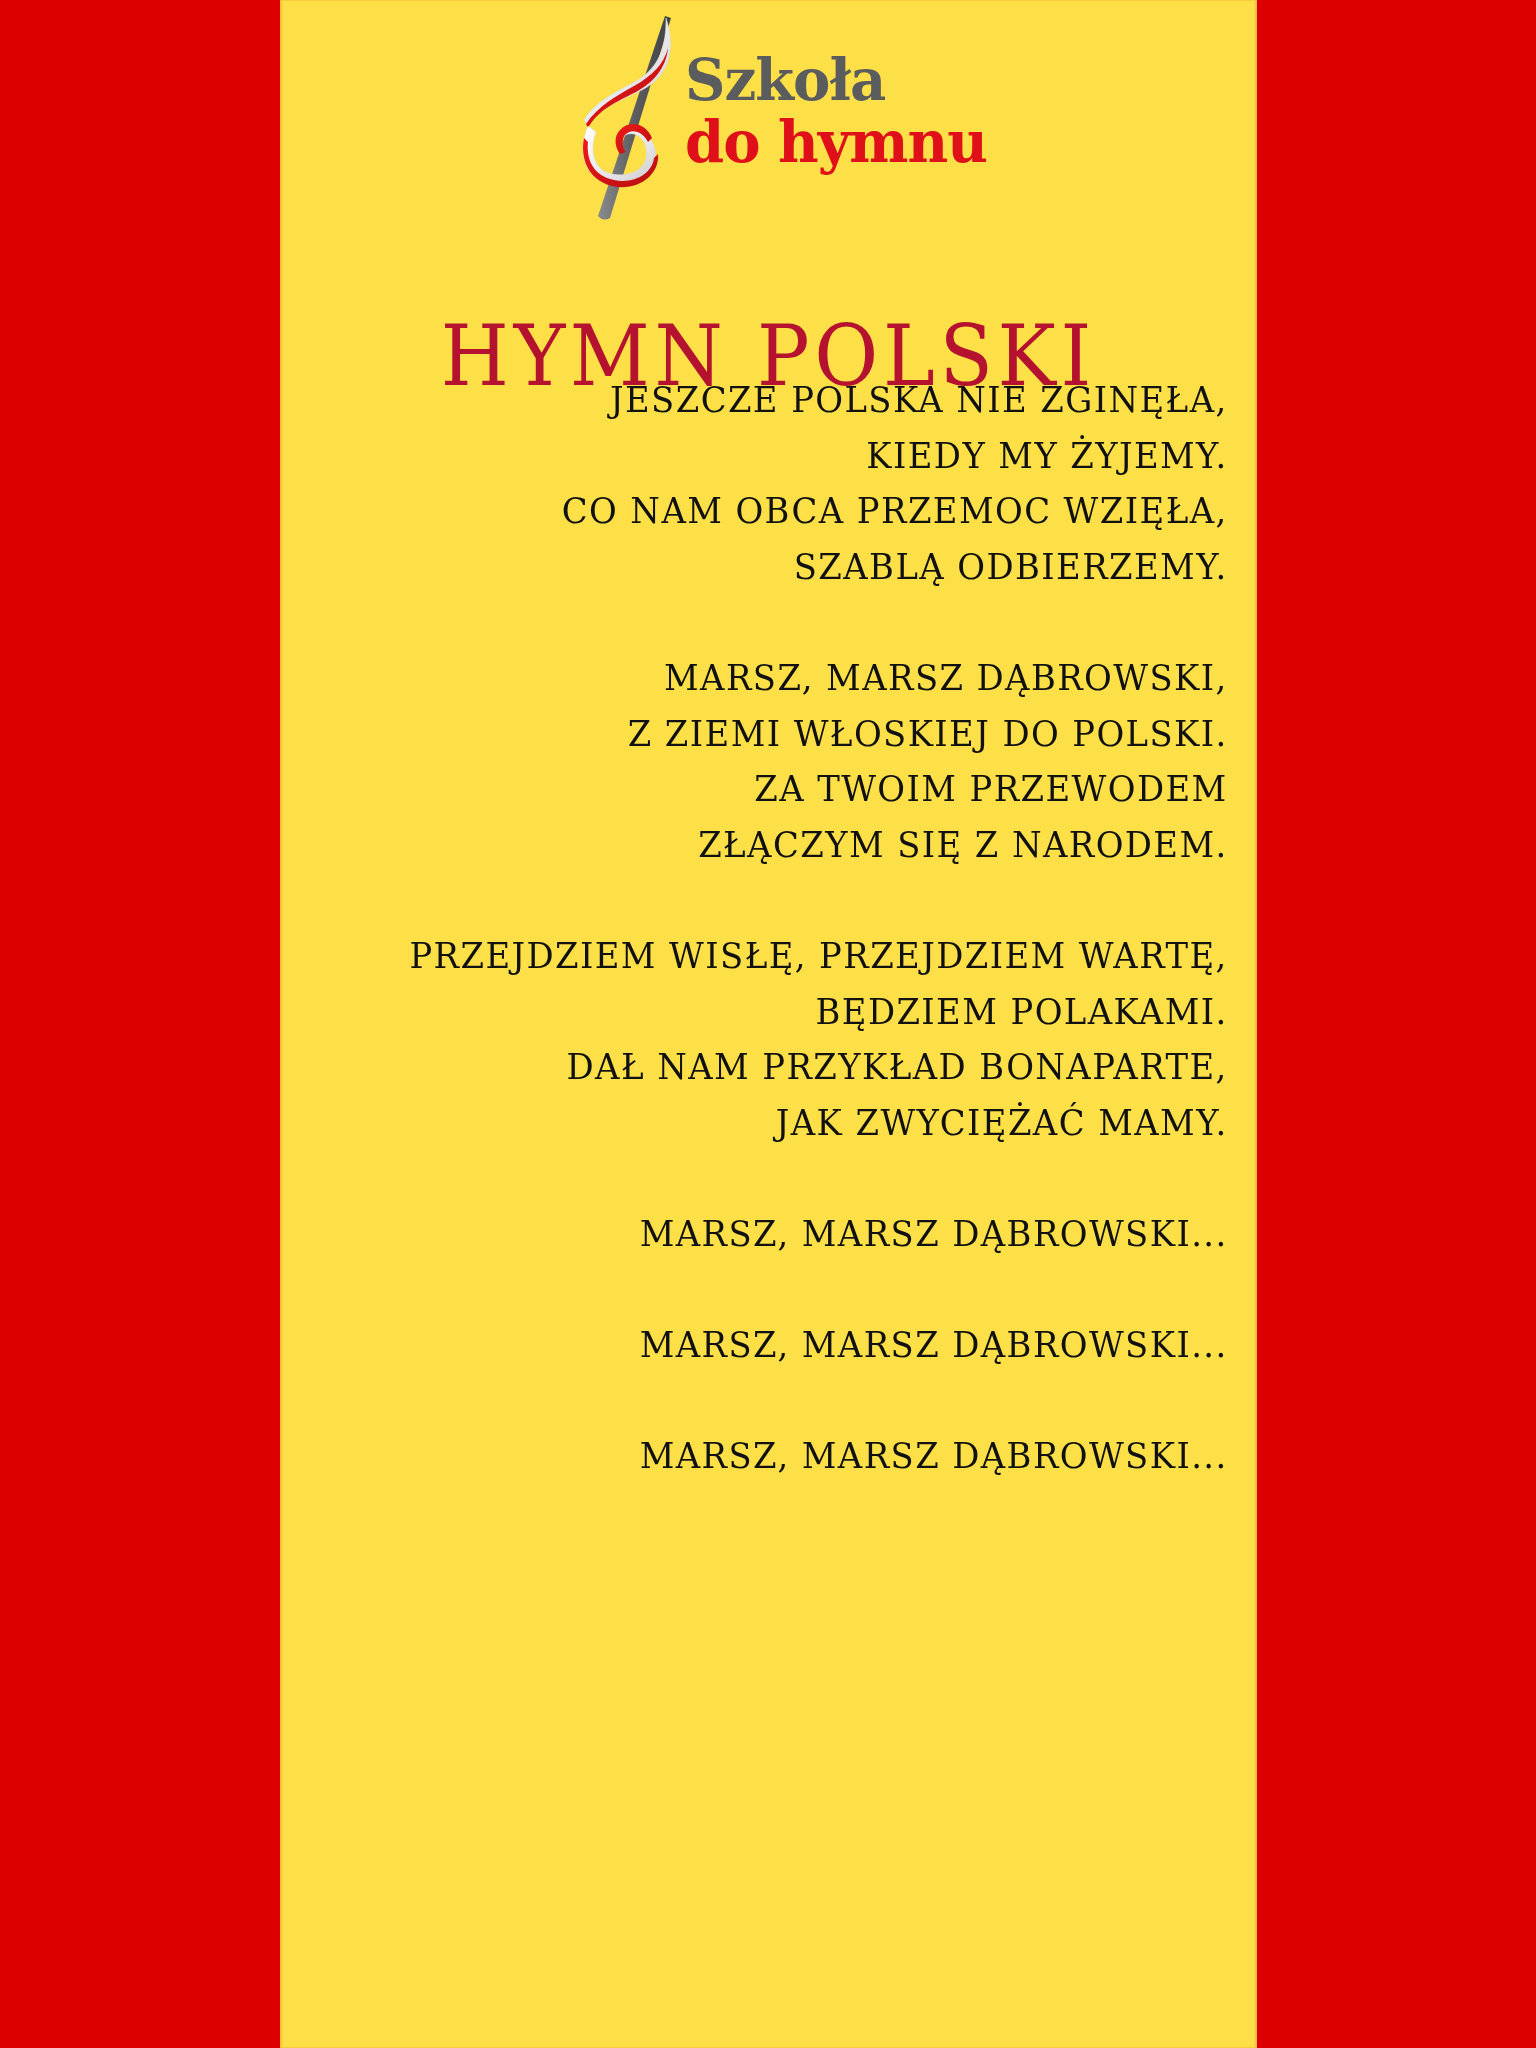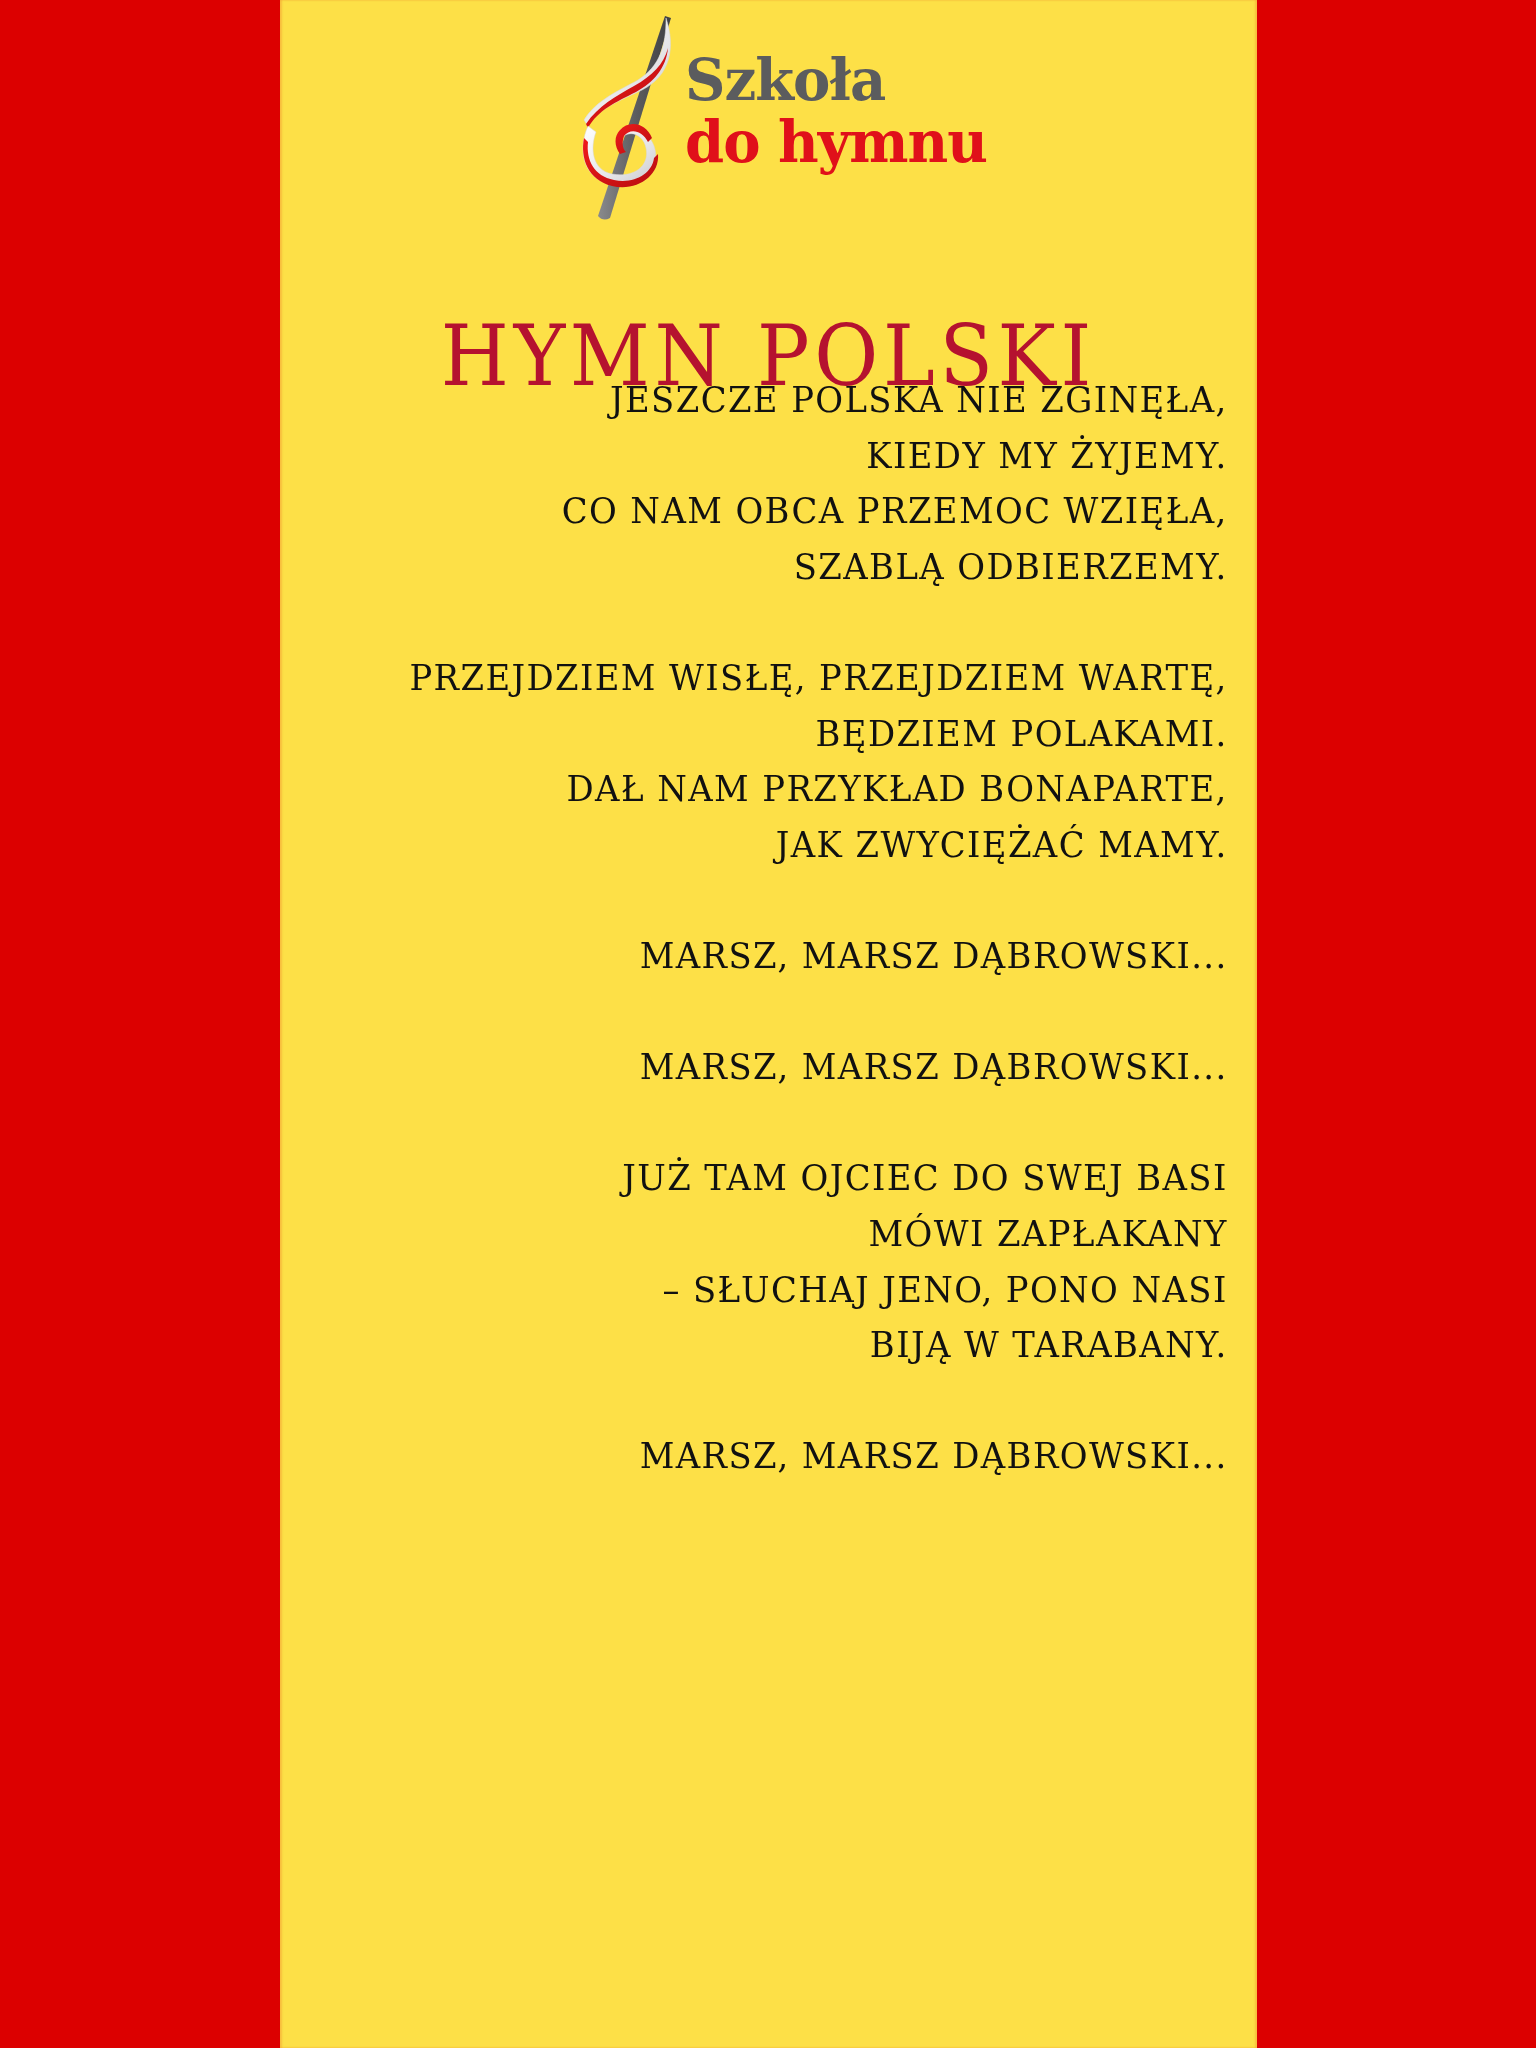--- a/index.html
+++ b/index.html
@@ -153,35 +153,35 @@
   <h1 class="title">HYMN POLSKI</h1>
 
   <div class="lyrics">
     <div class="stanza">
       <span class="lyric-line">JESZCZE POLSKA NIE ZGINĘŁA,</span>
       <span class="lyric-line">KIEDY MY ŻYJEMY.</span>
       <span class="lyric-line">CO NAM OBCA PRZEMOC WZIĘŁA,</span>
       <span class="lyric-line">SZABLĄ ODBIERZEMY.</span>
     </div>
     <div class="stanza">
+      <span class="lyric-line">MARSZ, MARSZ DĄBROWSKI,</span>
+      <span class="lyric-line">Z ZIEMI WŁOSKIEJ DO POLSKI.</span>
+      <span class="lyric-line">ZA TWOIM PRZEWODEM</span>
+      <span class="lyric-line">ZŁĄCZYM SIĘ Z NARODEM.</span>
+    </div>
+    <div class="stanza">
       <span class="lyric-line">PRZEJDZIEM WISŁĘ, PRZEJDZIEM WARTĘ,</span>
       <span class="lyric-line">BĘDZIEM POLAKAMI.</span>
       <span class="lyric-line">DAŁ NAM PRZYKŁAD BONAPARTE,</span>
       <span class="lyric-line">JAK ZWYCIĘŻAĆ MAMY.</span>
     </div>
     <div class="stanza">
       <span class="lyric-line">MARSZ, MARSZ DĄBROWSKI...</span>
     </div>
     <div class="stanza">
       <span class="lyric-line">MARSZ, MARSZ DĄBROWSKI...</span>
     </div>
     <div class="stanza">
-      <span class="lyric-line">JUŻ TAM OJCIEC DO SWEJ BASI</span>
-      <span class="lyric-line">MÓWI ZAPŁAKANY</span>
-      <span class="lyric-line">– SŁUCHAJ JENO, PONO NASI</span>
-      <span class="lyric-line">BIJĄ W TARABANY.</span>
-    </div>
-    <div class="stanza">
       <span class="lyric-line">MARSZ, MARSZ DĄBROWSKI...</span>
     </div>
   </div>
 
 </div>
 
 </body></html>

